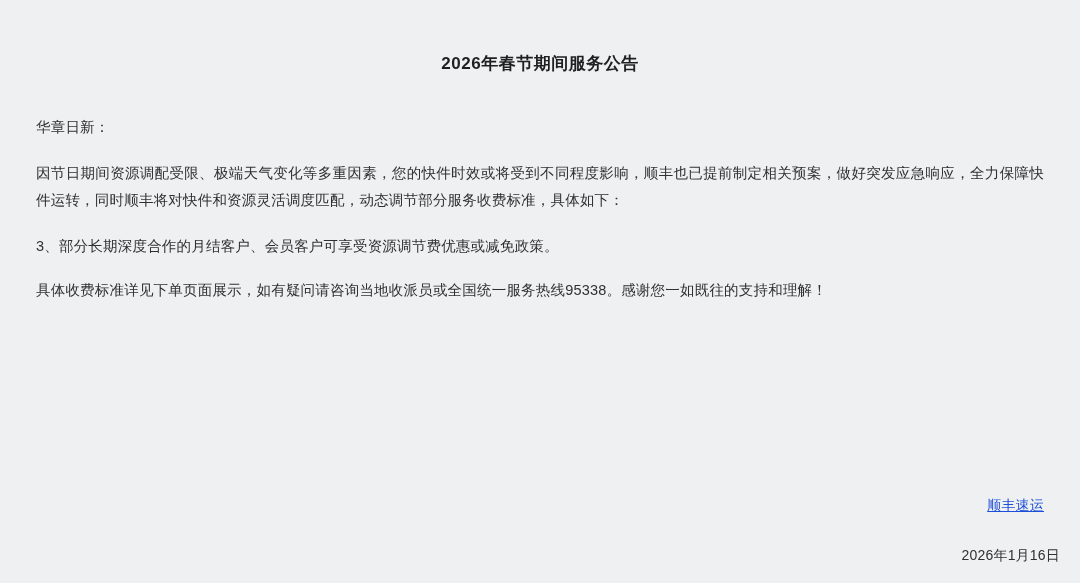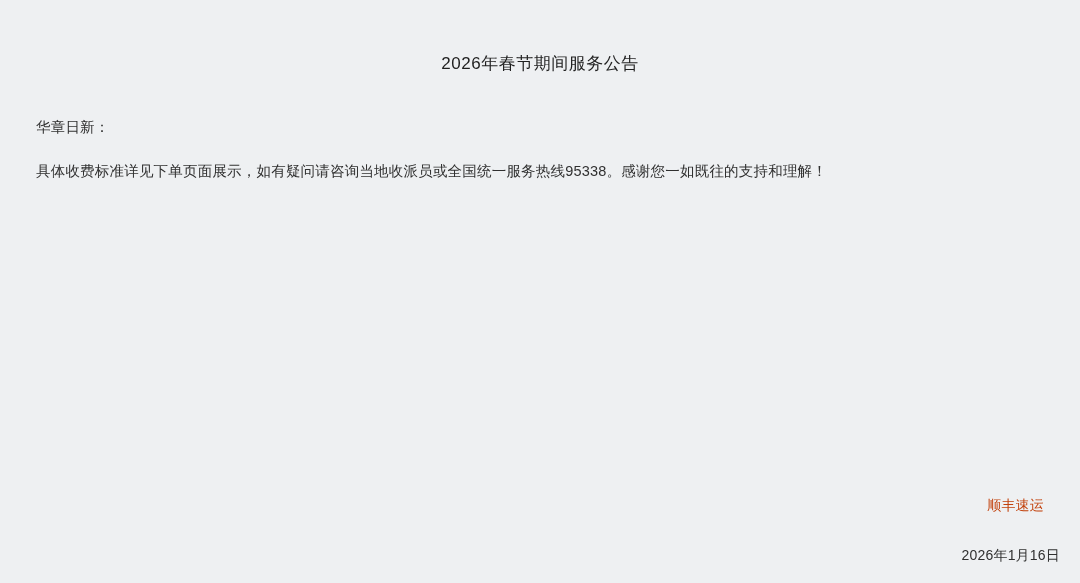--- a/index.html
+++ b/index.html
@@ -17,21 +17,21 @@
   .page {
     position: relative;
     width: 1080px;
     height: 583px;
     box-sizing: border-box;
     padding: 0 36px;
   }
   .doc-title {
     text-align: center;
     font-size: 17px;
-    font-weight: normal;
+    font-weight: bold;
     color: #1f1f1f;
     letter-spacing: 0.5px;
     padding-top: 52px;
     line-height: 1.4;
   }
   .body-text {
     margin-top: 40px;
   }
   .para {
     font-size: 14.5px;
@@ -46,40 +46,43 @@
   }
   .para.multi {
     line-height: 1.85;
     margin-bottom: 22px;
   }
   .sign {
     position: absolute;
     right: 36px;
     bottom: 68px;
     font-size: 14px;
-    color: #c2410c;
+    color: #1d4ed8;
     letter-spacing: 0.2px;
+    text-decoration: underline;
   }
   .date {
     position: absolute;
     right: 20px;
     bottom: 18px;
     font-size: 14px;
     color: #303030;
     letter-spacing: 0.2px;
   }
 </style>
 </head>
 <body>
 
 <div class="page">
 
   <div class="doc-title">2026年春节期间服务公告</div>
 
   <div class="body-text">
     <p class="para">华章日新：</p>
+    <p class="para multi">因节日期间资源调配受限、极端天气变化等多重因素，您的快件时效或将受到不同程度影响，顺丰也已提前制定相关预案，做好突发应急响应，全力保障快件运转，同时顺丰将对快件和资源灵活调度匹配，动态调节部分服务收费标准，具体如下：</p>
+    <p class="para indent-list">3、部分长期深度合作的月结客户、会员客户可享受资源调节费优惠或减免政策。</p>
     <p class="para">具体收费标准详见下单页面展示，如有疑问请咨询当地收派员或全国统一服务热线95338。感谢您一如既往的支持和理解！</p>
   </div>
 
   <div class="sign">顺丰速运</div>
   <div class="date">2026年1月16日</div>
 
 </div>
 
 </body></html>

